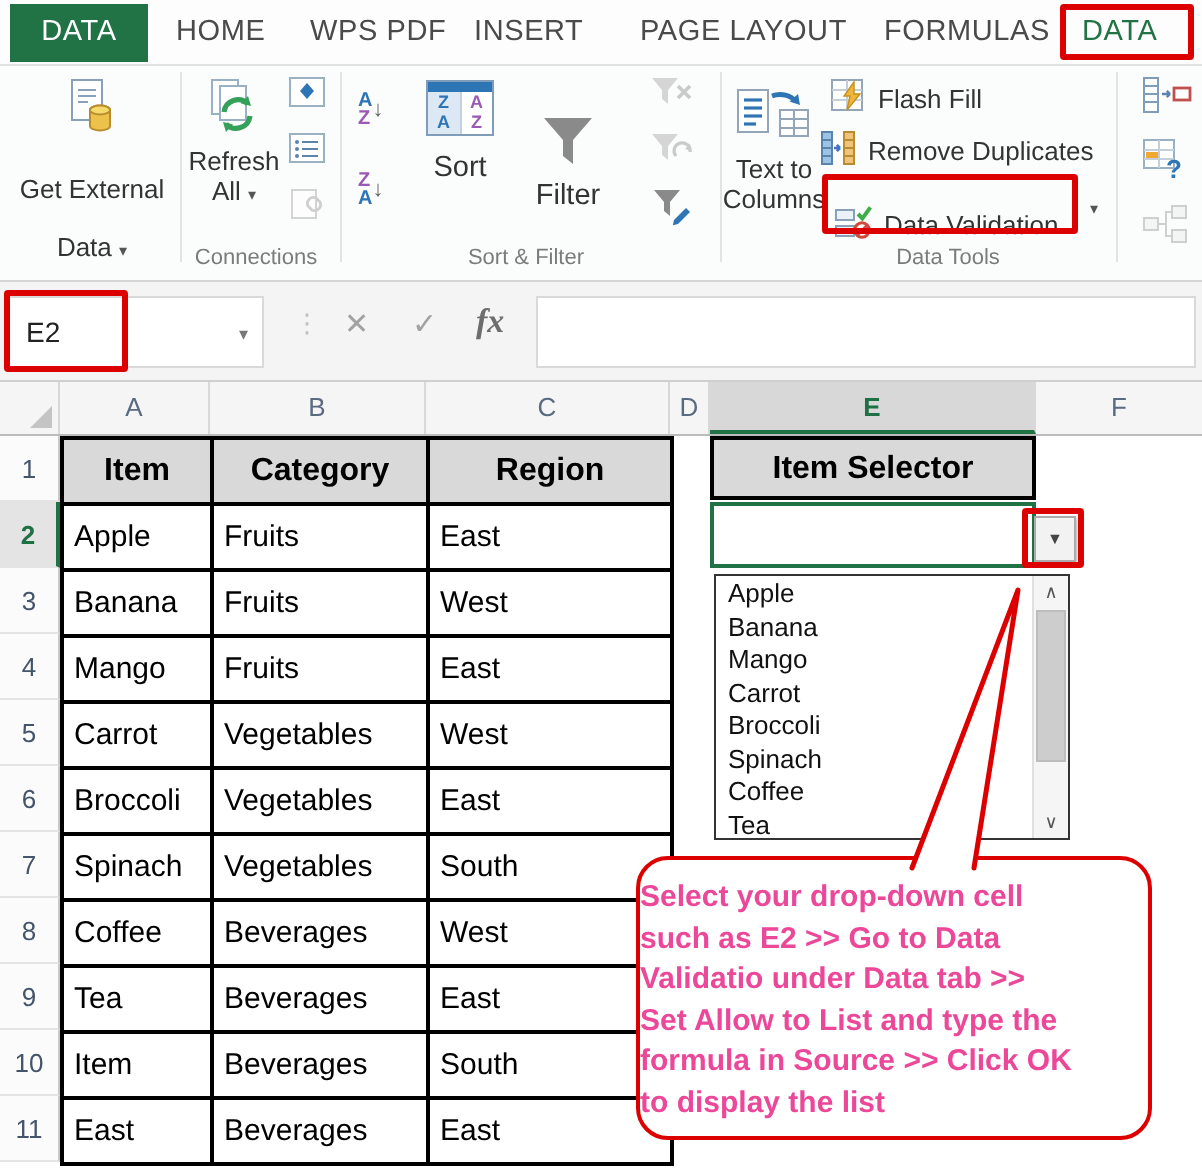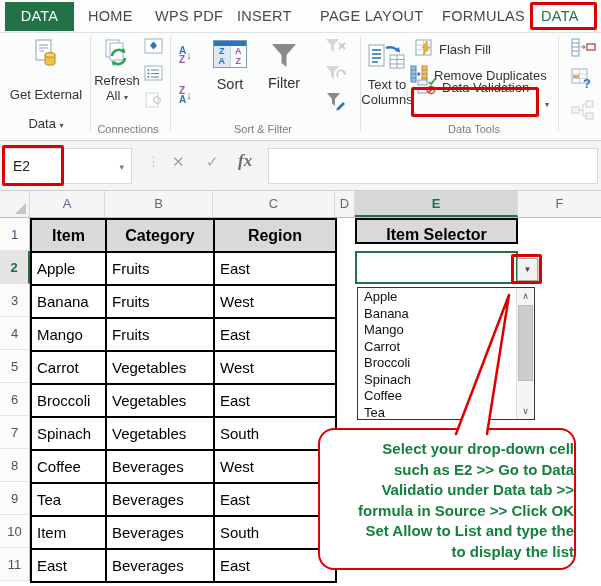--- a/index.html
+++ b/index.html
@@ -51,35 +51,35 @@
 
   
   .sbody { position:absolute; left:0; top:218px; width:601px; height:368px; background:#fff; }
   .rh { position:absolute; left:0; width:30px; height:33px; background:#fbfbfb; border-bottom:1px solid #e4e4e4; border-right:1px solid #c9c9c9; font-size:13px; color:#44546a; text-align:center; line-height:33px; cursor:default; }
   .rh-sel { background:#e4e4e4; color:#1e7145; font-weight:bold; border-right:2px solid #217346; }
 
   .tbl { position:absolute; left:30px; top:0; display:grid; grid-template-columns:75px 108px 122px; border-top:2px solid #000; border-left:2px solid #000; z-index:1; }
   .tc { height:33px; background:#fff; border-right:2px solid #000; border-bottom:2px solid #000; font-size:15px; color:#000; display:flex; align-items:center; padding-left:5px; cursor:default; }
   .tc-hd { background:#d9d9d9; font-weight:bold; font-size:16px; justify-content:center; padding-left:0; }
 
-  .e1 { position:absolute; left:355px; top:0; width:163px; height:26px; background:#d9d9d9; border:2px solid #000; font-weight:bold; font-size:16px; text-align:center; line-height:29px; z-index:1; cursor:default; }
+  .e1 { position:absolute; left:355px; top:0; width:163px; height:32px; background:#d9d9d9; border:2px solid #000; font-weight:bold; font-size:16px; text-align:center; line-height:29px; z-index:1; cursor:default; }
   .e2 { position:absolute; left:355px; top:33px; width:163px; height:33px; background:#fff; border:2px solid #217346; z-index:1; cursor:default; }
   .ddbtn { position:absolute; left:517px; top:40px; width:21px; height:23px; background:#f2f2f2; border:1px solid #ababab; box-shadow:1px 1px 2px rgba(0,0,0,.25); font-size:8px; color:#444; text-align:center; line-height:21px; z-index:2; cursor:default; }
 
   .ddlist { position:absolute; left:357px; top:69px; width:178px; height:133px; background:#fff; border:1px solid #333; z-index:2; }
   .dditems { position:absolute; left:0; top:1px; right:19px; }
   .dditem { height:16.5px; line-height:16.5px; font-size:13px; color:#111; padding-left:6px; cursor:default; }
   .sb { position:absolute; right:0; top:0; bottom:0; width:18px; background:#f5f5f5; border-left:1px solid #e0e0e0; }
   .sb-up, .sb-down { position:absolute; left:0; width:17px; height:16px; text-align:center; font-size:9px; color:#555; line-height:16px; cursor:default; }
   .sb-up { top:0; } .sb-down { bottom:0; }
   .sb-thumb { position:absolute; left:1px; top:17px; width:15px; height:76px; background:#cdcdcd; border:1px solid #bdbdbd; cursor:default; }
 
   
   .callout { position:absolute; left:318px; top:210px; width:258px; height:142px; background:#fff; border:2.5px solid #dd0000; border-radius:16px; z-index:4; padding-top:9px; }
-  .cline { text-align:right; font-size:15px; font-weight:bold; color:#15803d; line-height:20.5px; white-space:nowrap; }
+  .cline { text-align:left; font-size:15px; font-weight:bold; color:#ec4899; line-height:20.5px; white-space:nowrap; }
   .tailsvg { position:absolute; left:0; top:0; width:601px; height:368px; z-index:5; pointer-events:none; }
 </style>
 </head>
 <body>
 
 <div class="app">
 
   <div class="tabbar">
     <div class="tab tab-file">DATA</div>
     <div class="tab" style="left:88px">HOME</div>
@@ -173,21 +173,21 @@
     <div class="bigbtn" style="left:206px; top:7px; width:48px;">
       <span class="sorticon">
         <div class="sorthdr"></div>
         <div class="sortcells">
             <div class="c1">Z<br>A</div>
             <div class="c2">A<br>Z</div>
           </div>
       </span>
       <span class="lbl" style="margin-top:9px; font-size:14.5px;">Sort</span>
     </div>
-    <div class="bigbtn" style="left:262px; top:9px; width:44px;">
+    <div class="bigbtn" style="left:262px; top:24px; width:44px;">
       <span>
         <svg width="30" height="28" viewBox="0 0 30 28">
             <path d="M3 2 h24 l-9.5 11 v12 l-5 -4 v-8 z" fill="#8a8a8a"></path>
           </svg>
       </span>
       <span class="lbl" style="margin-top:3px; font-size:14.5px;">Filter</span>
     </div>
     <div class="smallcol" style="left:325px; top:5px; gap:5px;">
       <span style="opacity:.5">
         <svg width="22" height="18" viewBox="0 0 22 18">
@@ -255,21 +255,21 @@
           <rect x="12" y="1" width="5" height="16" fill="#f0c27a" stroke="#b98d2f"></rect>
           <line x1="12" y1="5" x2="17" y2="5" stroke="#b98d2f"></line>
             <line x1="12" y1="9" x2="17" y2="9" stroke="#b98d2f"></line>
             <line x1="12" y1="13" x2="17" y2="13" stroke="#b98d2f"></line>
           <path d="M7 9 h3 M10 9 l-1.6 -1.6 M10 9 l-1.6 1.6" stroke="#4472c4" stroke-width="1.3" fill="none"></path>
         </svg>
       </span>
       <span>Remove Duplicates</span>
     </div>
 
-    <div class="rowbtn" style="left:417px; top:44px;text-align:center;">
+    <div class="rowbtn" style="left:417px; top:69px;text-align:center;">
       <span>
         <svg width="20" height="18" viewBox="0 0 20 18">
           <rect x="1" y="3" width="9" height="5" fill="#eaf1f8" stroke="#8aa0b8"></rect>
           <rect x="1" y="11" width="9" height="5" fill="#eaf1f8" stroke="#8aa0b8"></rect>
           <path d="M12 5 l2.2 2.2 4 -5.5" stroke="#3fae49" stroke-width="2" fill="none"></path>
           <circle cx="14" cy="13" r="3.6" fill="#fff" stroke="#cf4a3c" stroke-width="1.5"></circle>
           <line x1="11.6" y1="15.6" x2="16.6" y2="10.6" stroke="#cf4a3c" stroke-width="1.5"></line>
         </svg>
       </span>
       <span>Data Validation</span>
@@ -408,22 +408,22 @@
         <div class="sb-up">∧</div>
         <div class="sb-thumb"></div>
         <div class="sb-down">∨</div>
       </div>
     </div>
 
     <div class="callout">
       <div class="cline">Select your drop-down cell</div>
       <div class="cline">such as E2 &gt;&gt; Go to Data</div>
       <div class="cline">Validatio under Data tab &gt;&gt;</div>
+      <div class="cline">Set Allow to List and type the</div>
       <div class="cline">formula in Source &gt;&gt; Click OK</div>
-      <div class="cline">Set Allow to List and type the</div>
       <div class="cline">to display the list</div>
     </div>
     <svg class="tailsvg">
       <path d="M456,216 L509,77 L487,216" fill="#ffffff" stroke="#dd0000" stroke-width="2.5" stroke-linejoin="round" stroke-linecap="round"></path>
     </svg>
   </div>
 
 </div>
 
 </body></html>

